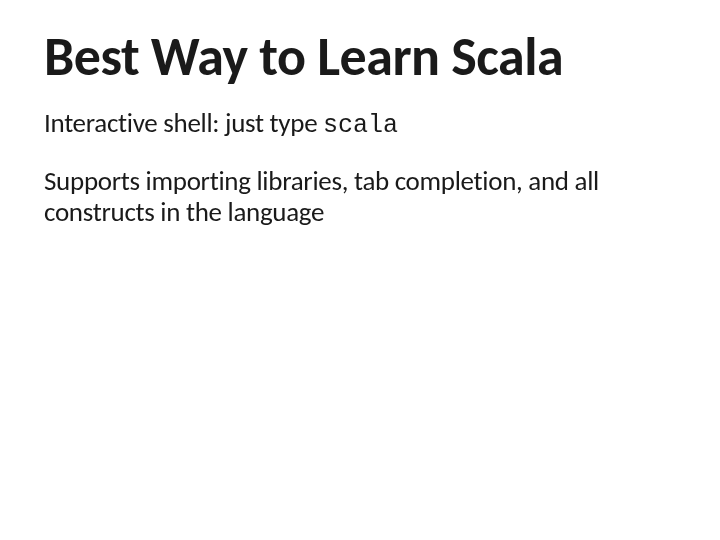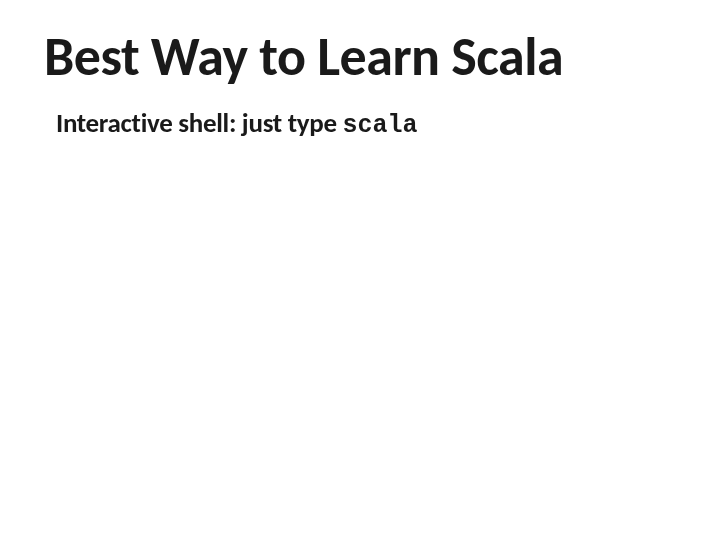--- a/index.html
+++ b/index.html
@@ -19,32 +19,33 @@
   }
   .title {
     font-size: 54px;
     font-weight: 700;
     letter-spacing: -0.5px;
     margin: 0 0 20px 0;
     line-height: 1.1;
   }
   .body-text {
     font-size: 27px;
-    font-weight: 700;
+    font-weight: 400;
     line-height: 1.15;
-    margin: 0 0 24px 12px;
+    margin: 0 0 24px 0;
     letter-spacing: -0.3px;
   }
   .code {
     font-family: Consolas, "Courier New", monospace;
     font-size: 25px;
     letter-spacing: 0;
   }
 </style>
 </head>
 <body>
 
 <div class="slide">
   <h1 class="title">Best Way to Learn Scala</h1>
   <p class="body-text">
     <span>Interactive shell: just type </span><span class="code">scala</span>
   </p>
+  <p class="body-text">Supports importing libraries, tab completion, and all constructs in the language</p>
 </div>
 
 </body></html>

